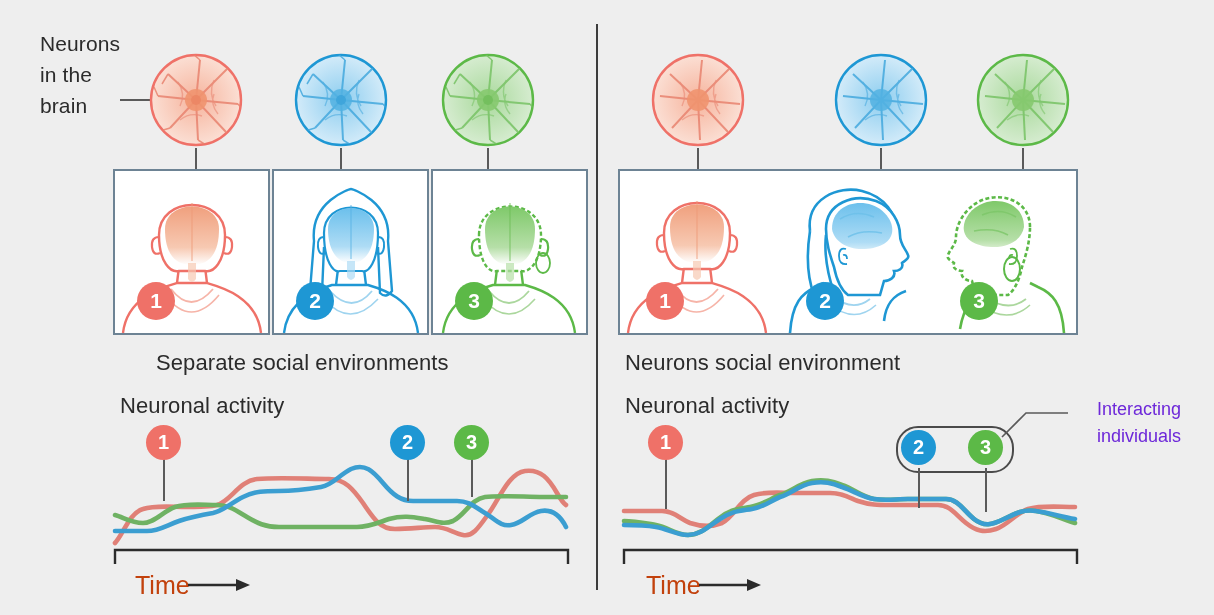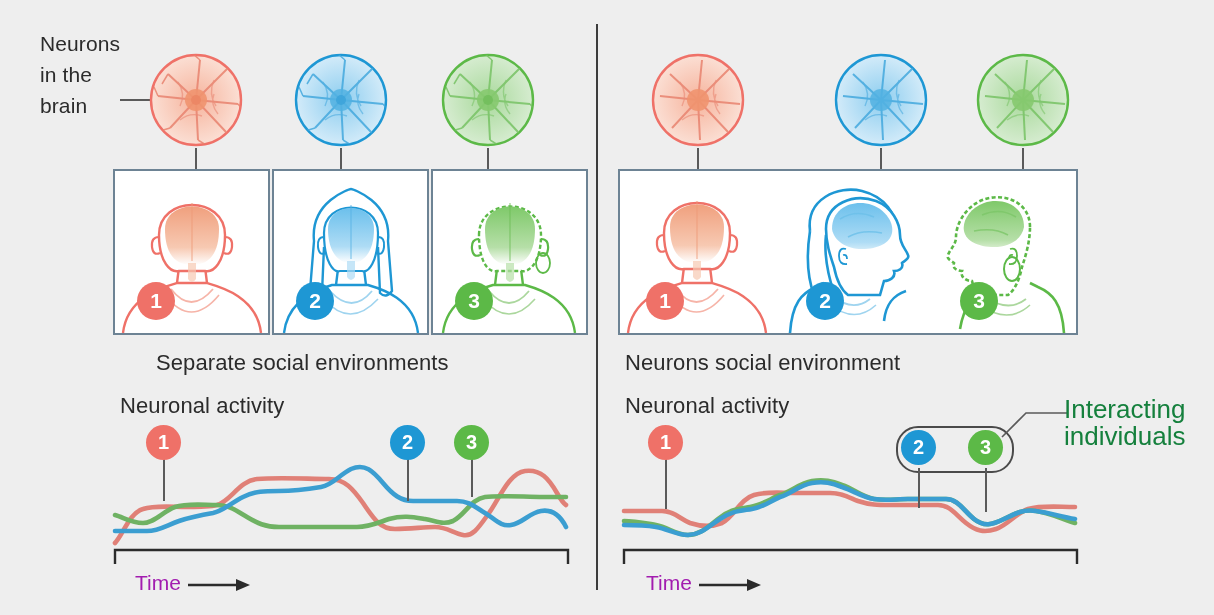--- a/index.html
+++ b/index.html
@@ -16,23 +16,23 @@
 
   
   .hdr-label{
     font-size:21px;line-height:31px;color:#2b2b2b;
     white-space:pre-line;letter-spacing:.1px;
   }
   .cap{
     font-size:22px;color:#2b2b2b;letter-spacing:.1px;white-space:nowrap;
   }
   .callout-label{
-    font-size:26px;line-height:27px;color:#15803d;white-space:pre-line;
-  }
-  .time-label{font-size:21px;color:#a21caf;}
+    font-size:18px;line-height:27px;color:#6d28d9;white-space:pre-line;text-align:center;
+  }
+  .time-label{font-size:25px;color:#c2410c;}
 
   
   .cell{
     position:absolute;background:#ffffff;
     border:2.5px solid #6d8394;
     box-sizing:border-box;
     overflow:hidden;
   }
 
   

